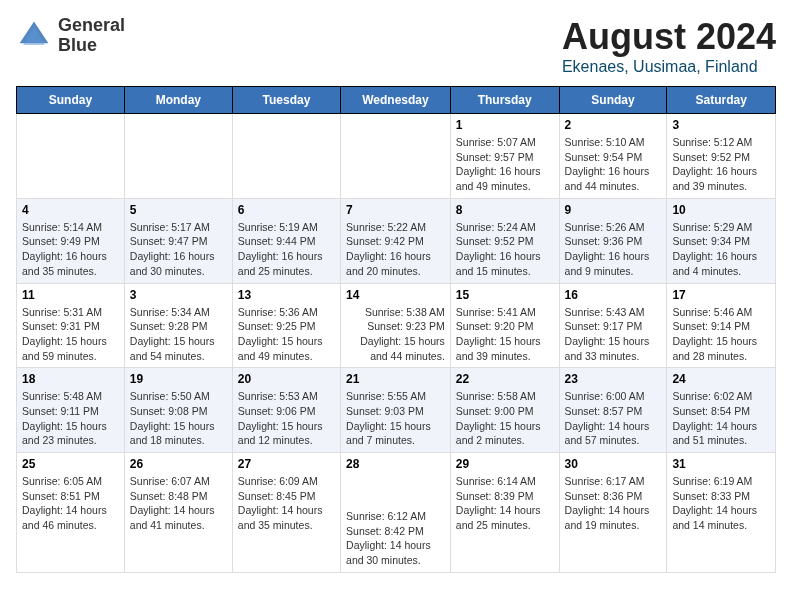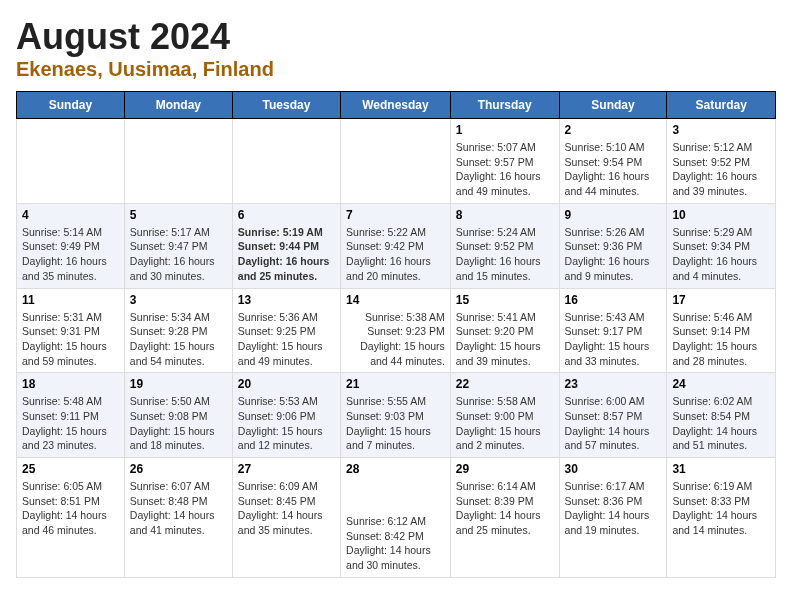--- a/index.html
+++ b/index.html
@@ -34,23 +34,22 @@
     }
     .title-area {
       text-align: left;
     }
     .month-title {
       font-size: 36px;
       font-weight: bold;
       color: #222;
     }
     .location-title {
-      font-size: 20px;
-      color: #a16207;
-      font-weight: bold;
+      font-size: 16px;
+      color: #0c4a6e;
     }
     table {
       width: 100%;
       border-collapse: collapse;
       font-size: 11px;
     }
     thead tr {
       background-color: #3a72b8;
       color: #fff;
     }
@@ -89,20 +88,31 @@
       line-height: 1.4;
     }
     .empty-cell {
       background: #fff;
     }
   </style>
 </head>
 <body>
 
 <div class="header-area">
+  <div class="logo">
+    <svg class="logo-icon" viewBox="0 0 40 40">
+      <rect x="0" y="0" width="40" height="40" fill="#fff"></rect>
+      <polygon points="20,4 36,28 4,28" fill="#3a72b8" opacity="0.85"></polygon>
+      <polygon points="20,10 32,30 8,30" fill="#5a9ad8" opacity="0.5"></polygon>
+    </svg>
+    <div class="logo-text">
+      <span>General</span>
+      <span>Blue</span>
+    </div>
+  </div>
   <div class="title-area">
     <div class="month-title">August 2024</div>
     <div class="location-title">Ekenaes, Uusimaa, Finland</div>
   </div>
 </div>
 
 <table>
   <thead>
     <tr>
     <th>Sunday</th>
@@ -152,21 +162,21 @@
         </td>
         <td>
           <span class="day-num">5</span>
           <div class="day-info" style="white-space: pre-line;">Sunrise: 5:17 AM
 Sunset: 9:47 PM
 Daylight: 16 hours
 and 30 minutes.</div>
         </td>
         <td>
           <span class="day-num">6</span>
-          <div class="day-info" style="white-space: pre-line; font-weight: bold;">Sunrise: 5:19 AM
+          <div class="day-info" style="white-space: pre-line;">Sunrise: 5:19 AM
 Sunset: 9:44 PM
 Daylight: 16 hours
 and 25 minutes.</div>
         </td>
         <td>
           <span class="day-num">7</span>
           <div class="day-info" style="white-space: pre-line;">Sunrise: 5:22 AM
 Sunset: 9:42 PM
 Daylight: 16 hours
 and 20 minutes.</div>

